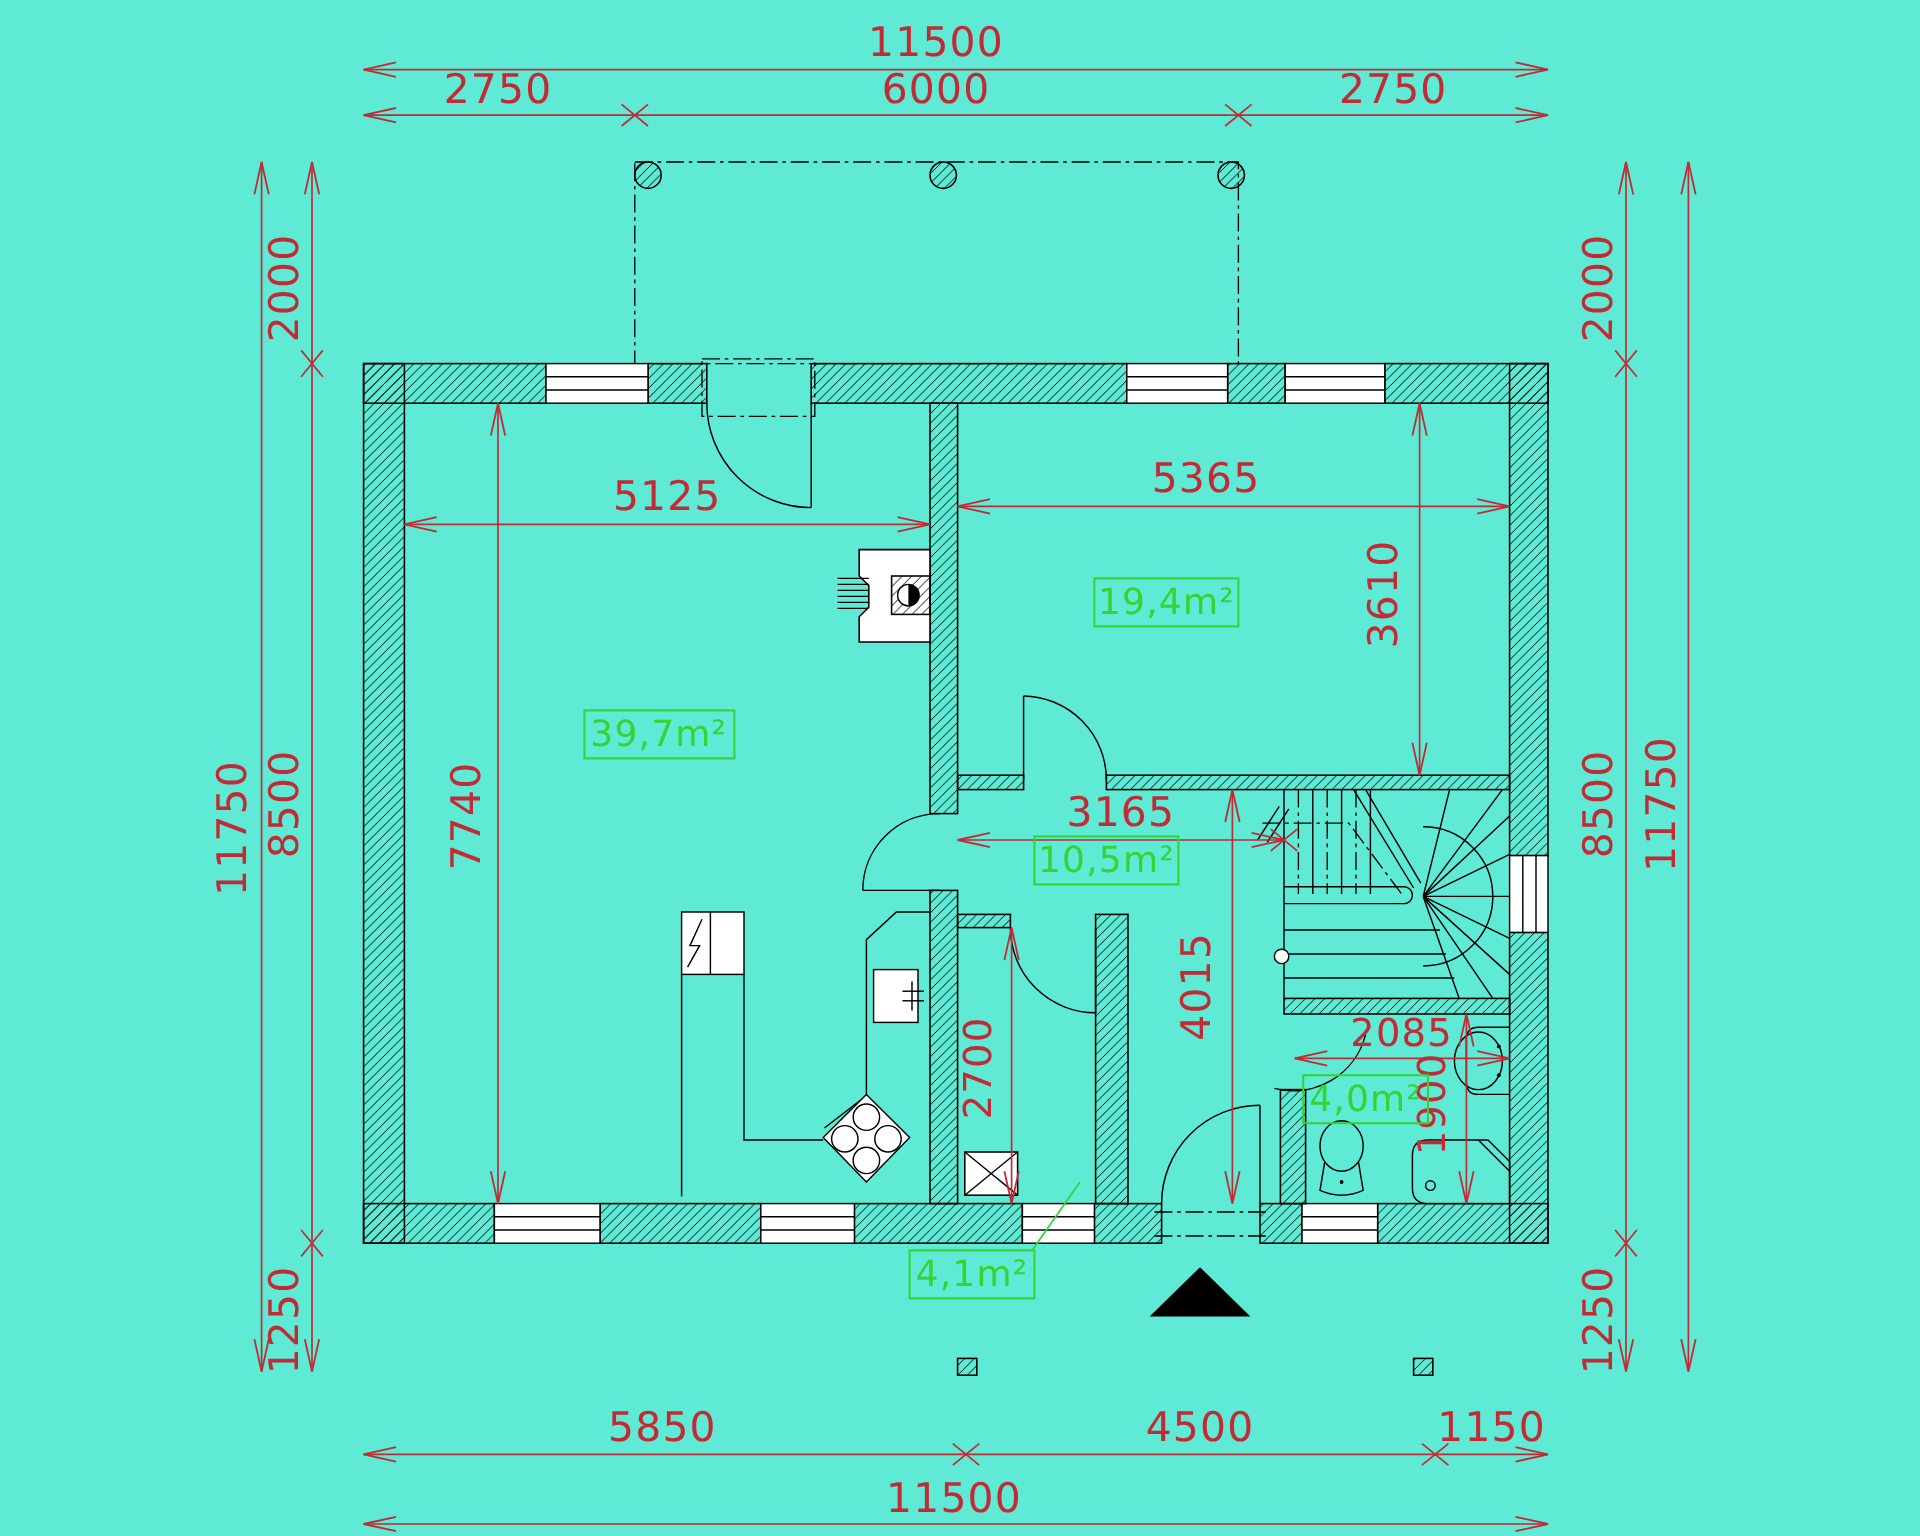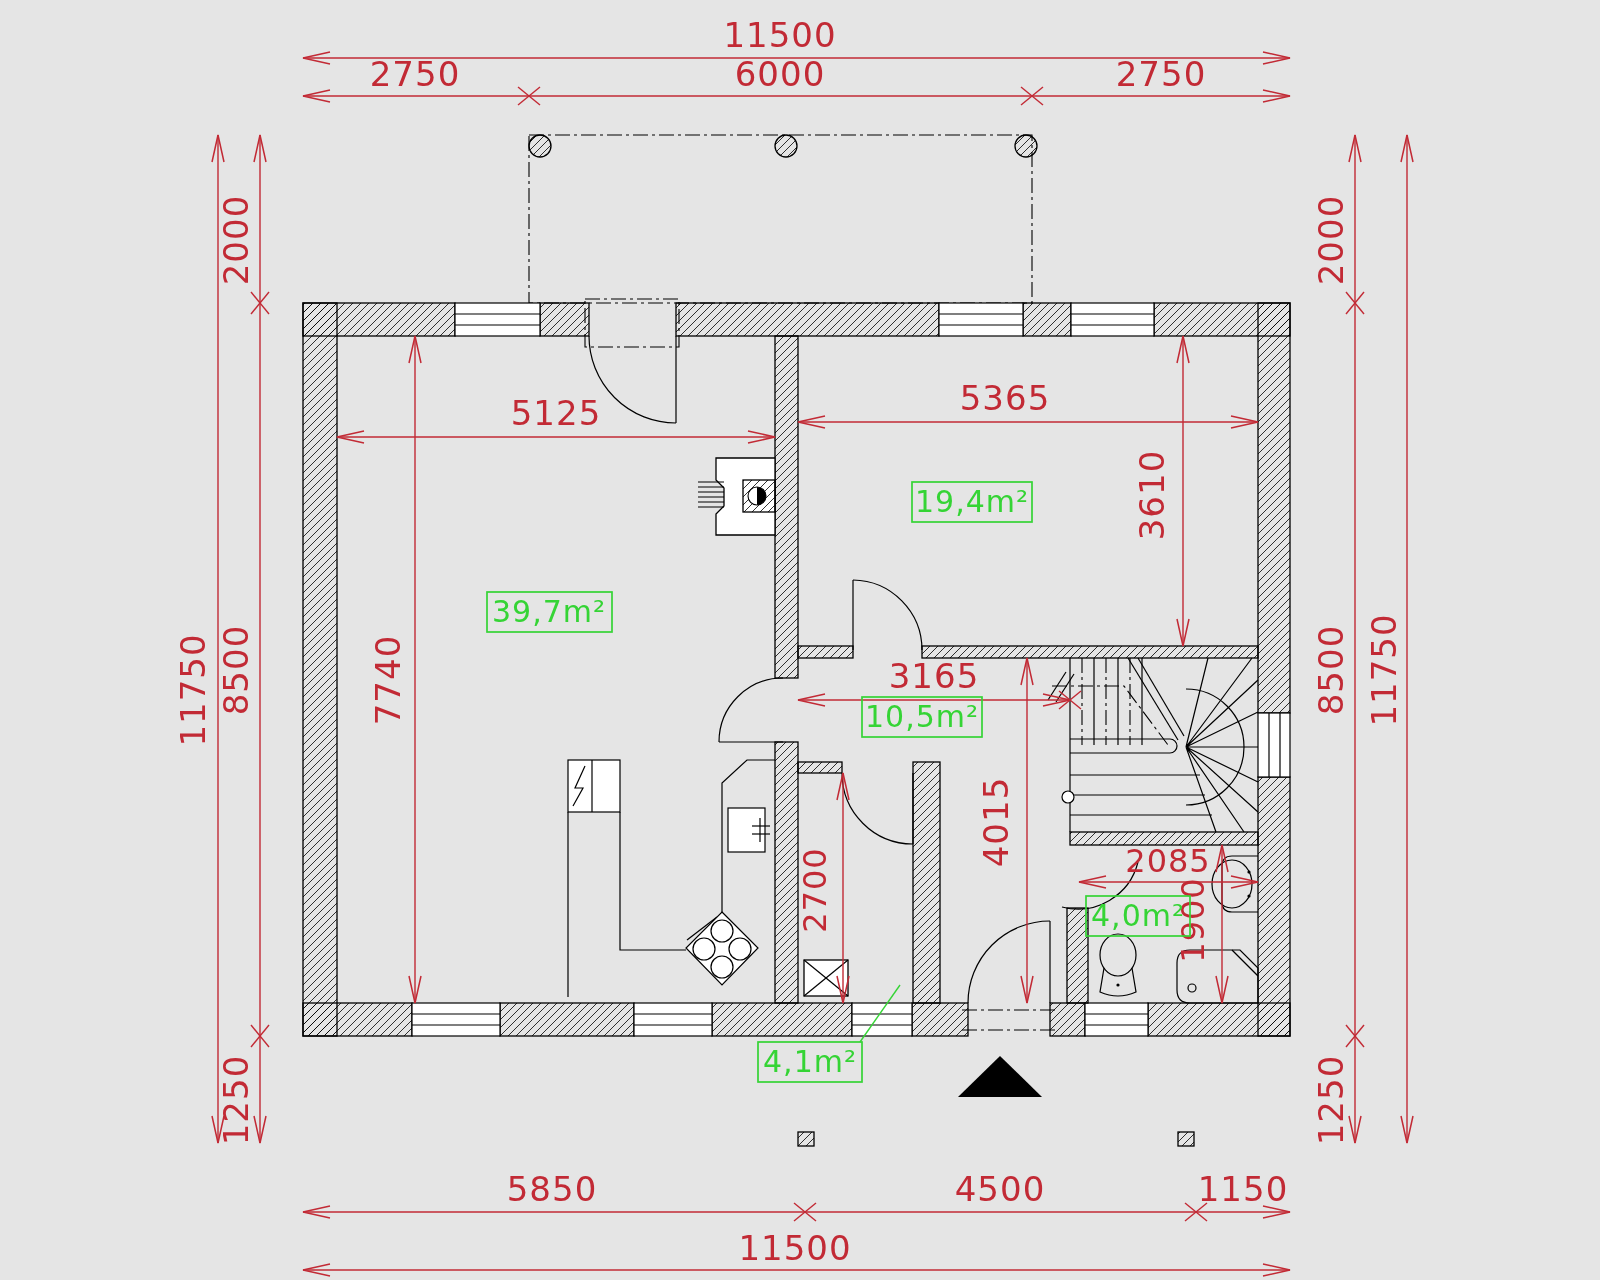--- a/index.html
+++ b/index.html
@@ -1,16 +1,16 @@
 <!DOCTYPE html>
 <html><head>
 <meta charset="utf-8">
 <style>
   html,body{margin:0;padding:0;background:#ffffff;}
-  #canvas{position:relative;width:1600px;height:1280px;background:#e5e5e5;overflow:hidden;
+  #canvas{position:relative;width:1600px;height:1280px;background:#5eead4;overflow:hidden;
           font-family:"DejaVu Sans",sans-serif;}
   svg{position:absolute;left:0;top:0;}
   .w    {fill:url(#hatch);stroke:#000;stroke-width:1.3;}
   .ln   {stroke:#000;stroke-width:1.2;fill:none;}
   .dd   {stroke:#000;stroke-width:1.1;fill:none;stroke-dasharray:15 4 3 4;}
   .dim  {stroke:#c22a35;stroke-width:1.4;fill:none;}
   .dimt {fill:#c22a35;font-size:34px;text-anchor:middle;letter-spacing:1px;}
   .dimts{fill:#c22a35;font-size:32px;text-anchor:middle;letter-spacing:1px;}
   .gbox {fill:none;stroke:#35d435;stroke-width:1.7;}
   .gtxt {fill:#35d435;font-size:30px;text-anchor:middle;letter-spacing:1px;}

